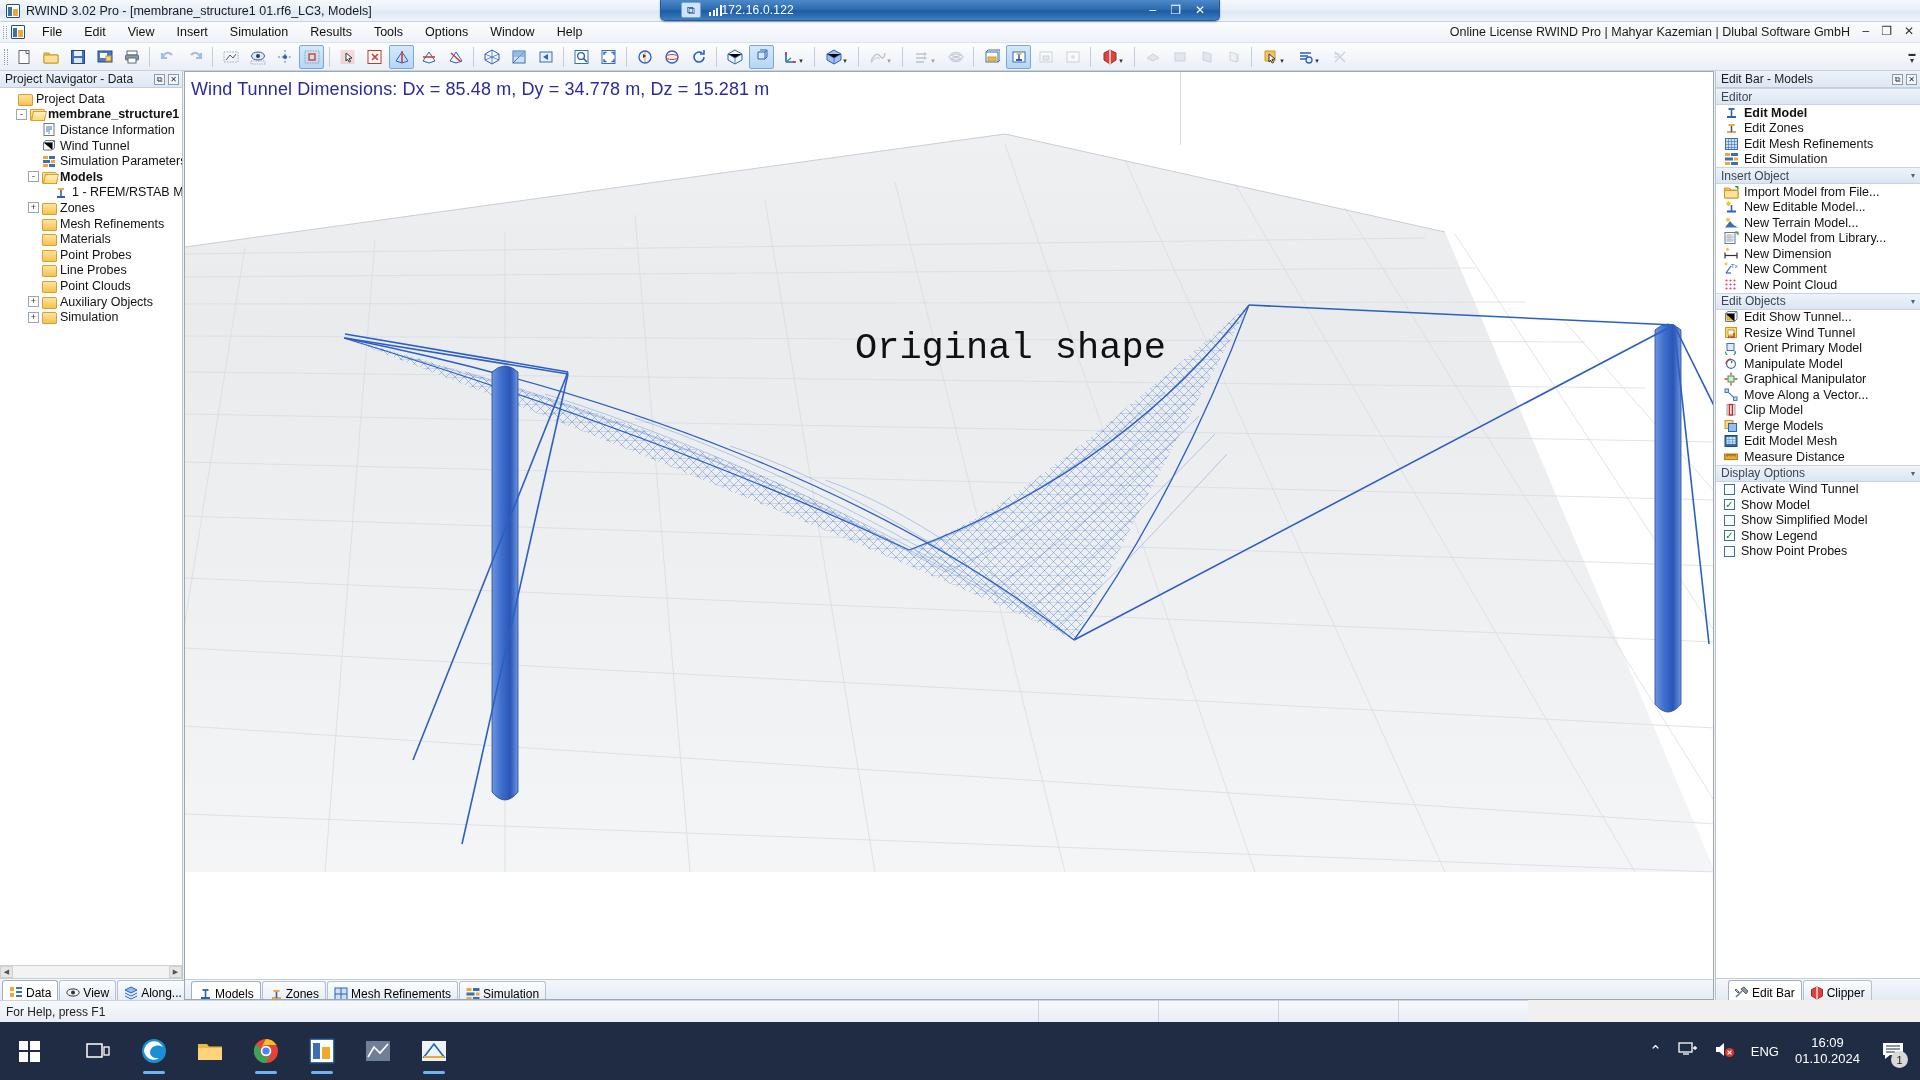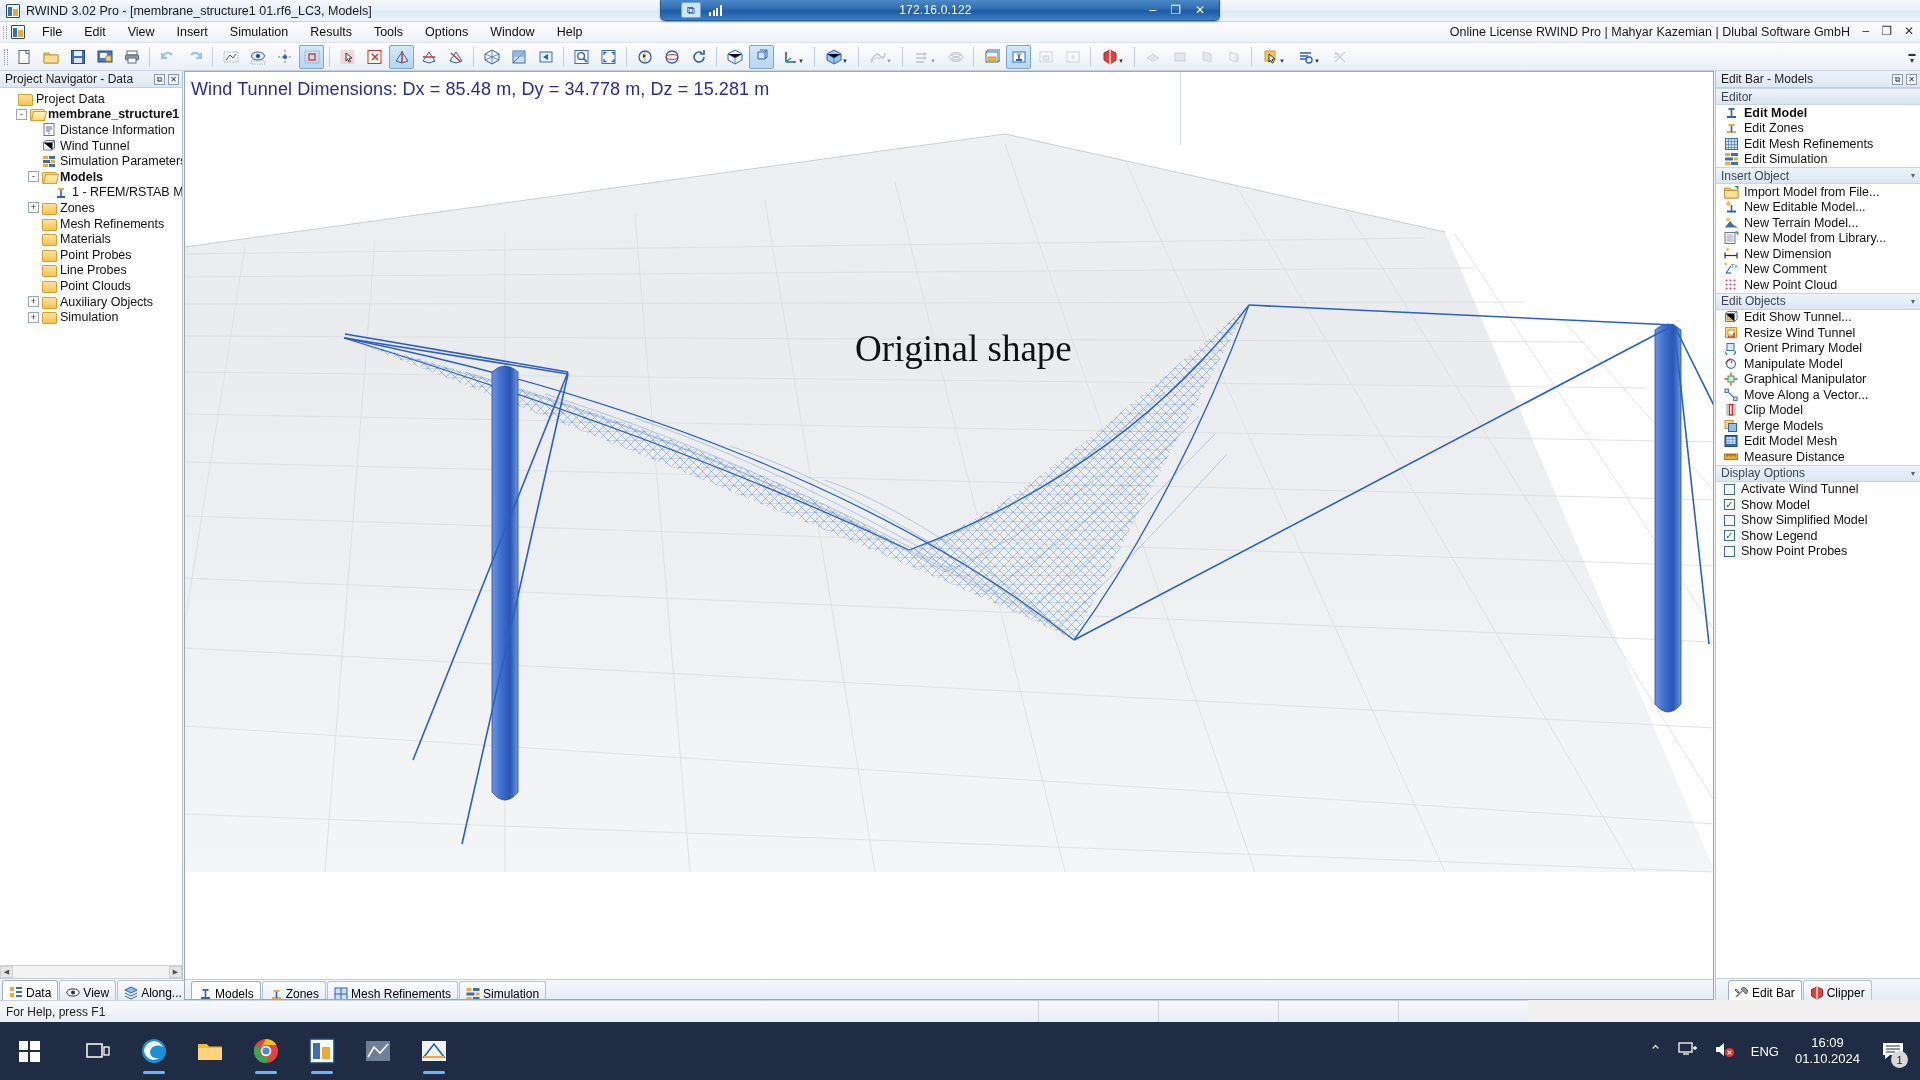--- a/index.html
+++ b/index.html
@@ -35,21 +35,21 @@
     background:linear-gradient(to bottom,#4d89c9 0%,#2f6cb0 45%,#1d5ba3 55%,#3f7ec2 100%);
     border:1px solid #245e9e; border-top:none;
     border-radius:0 0 5px 5px;
     display:flex; align-items:center; color:#fff; font-size:12px;
     box-shadow:0 1px 2px rgba(0,0,0,.35);
   }
   .rdp-pin{width:20px;height:16px;margin-left:20px;background:#cfe4fa;border:1px solid #6fa6dd;border-radius:2px;
     display:flex;align-items:center;justify-content:center;color:#1a4f8a;font-size:11px;flex:none;}
   .rdp-signal{display:flex;align-items:flex-end;gap:1.5px;margin-left:8px;height:11px;}
   .rdp-signal i{width:2px;background:#fff;display:block;}
-  .rdp-host{flex:1;text-align:center;letter-spacing:.2px;}
+  .rdp-host{flex:1;text-align:left;letter-spacing:.2px;}
   .rdp-btns{display:flex;gap:14px;margin-right:14px;font-size:12px;}
   .rdp-btns span{cursor:default;}
 
   
   .menubar{
     position:absolute;left:0;top:22px;width:1920px;height:21px;
     background:linear-gradient(to bottom,#fbfcfe,#eef2f8);
     border-bottom:1px solid #dce3ec;
     display:flex;align-items:center;
   }
@@ -127,21 +127,21 @@
   
   .viewport{
     position:absolute;left:184px;top:71px;width:1530px;height:929px;
     background:#fff;border:1px solid #9aa7b5;overflow:hidden;
   }
   .vp-title{
     position:absolute;left:6px;top:7px;font-size:18px;color:#2b2b9e;font-weight:normal;
     letter-spacing:.1px;z-index:5;
   }
   .vp-caption{
-    position:absolute;left:670px;top:255px;font-family:Liberation Serif, serif;
+    position:absolute;left:670px;top:255px;font-family:Liberation Mono, monospace;
     font-size:37px;color:#111;z-index:5;white-space:nowrap;
   }
   .vp-svg{position:absolute;left:0;top:0;}
   .vp-divider{position:absolute;left:995px;top:0;width:1px;height:73px;background:#d8dde4;}
 
   
   .rightpanel{
     position:absolute;left:1715px;top:71px;width:205px;height:929px;
     background:#fff;border-left:1px solid #b9c4d1;display:flex;flex-direction:column;
   }

